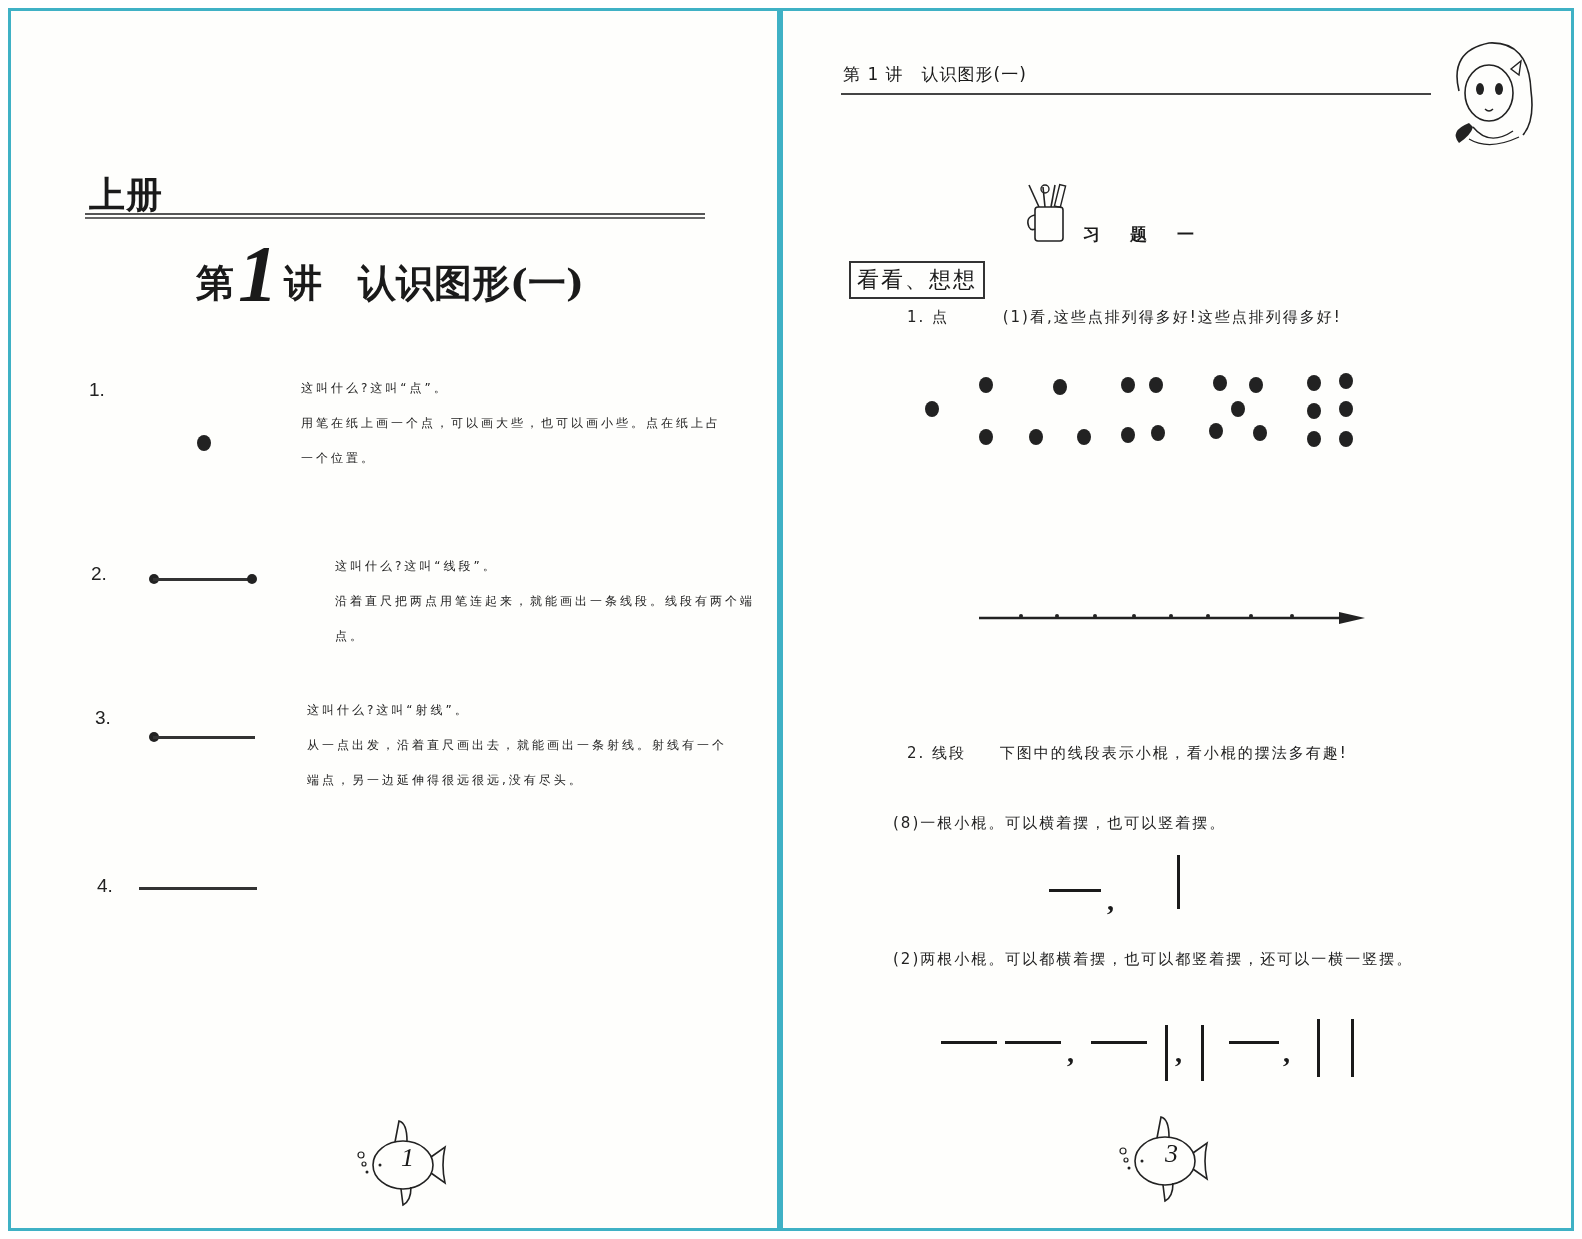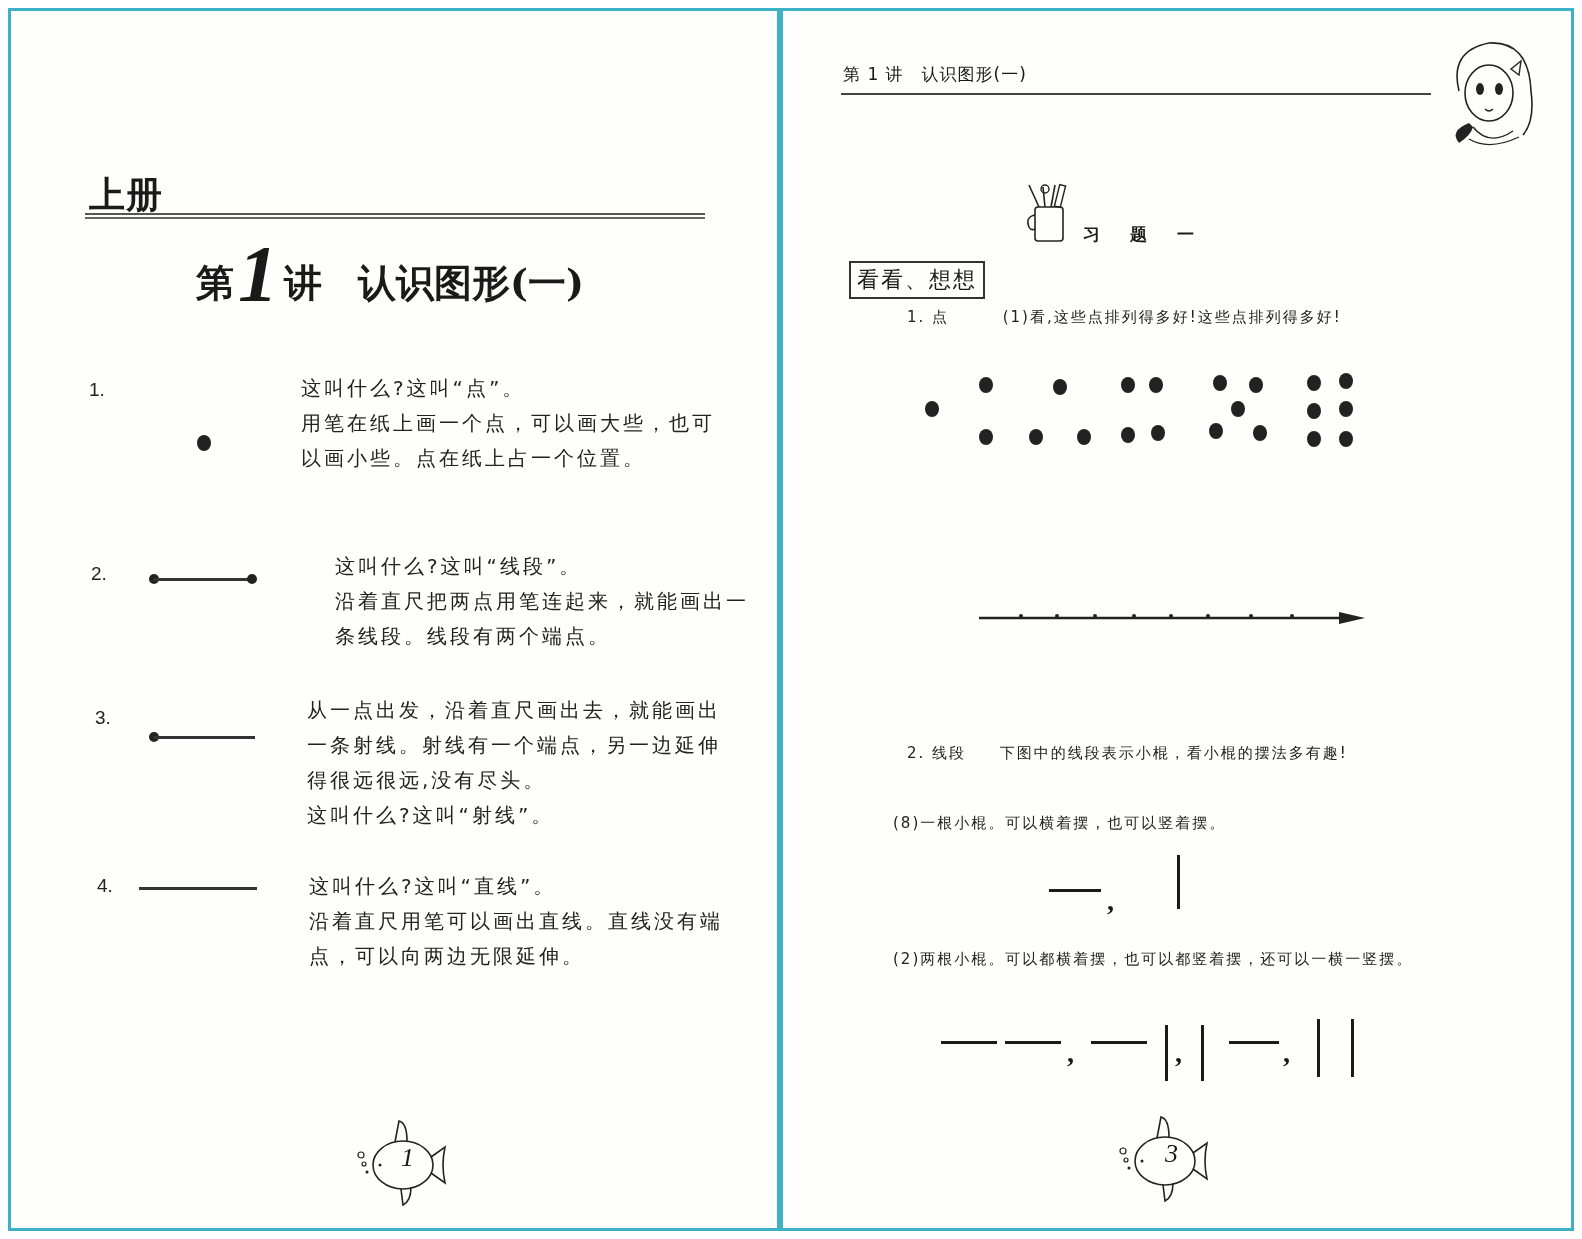--- a/index.html
+++ b/index.html
@@ -13,21 +13,21 @@
   .abs { position: absolute; }
 
   
   .vol-title { left: 78px; top: 160px; font-size: 36px; font-weight: bold; letter-spacing: 1px; font-family: "DejaVu Serif", serif; }
   .vol-rule { left: 74px; top: 202px; width: 620px; height: 6px; border-top: 2px solid #555; border-bottom: 2px solid #666; }
   .lesson-title { left: 185px; top: 228px; font-size: 38px; font-weight: bold; display: flex; align-items: flex-end; white-space: nowrap; }
   .lesson-title .big-num { font-size: 80px; font-style: italic; font-family: "Liberation Serif", serif; line-height: 70px; margin: 0 6px 0 4px; }
   .lesson-title .title-gap { width: 36px; display: inline-block; }
 
   .item-num { font-family: "Liberation Sans", sans-serif; font-size: 19px; color: #222; }
-  .item-text { font-size: 20px; line-height: 35px; letter-spacing: 3px; color: #222; width: 420px; font-family: "DejaVu Sans", sans-serif; }
+  .item-text { font-size: 12px; line-height: 35px; letter-spacing: 3px; color: #222; width: 420px; font-family: "DejaVu Sans", sans-serif; }
 
   .fig-dot { width: 14px; height: 16px; border-radius: 50%; background: #222; }
   .fig-line { height: 3px; background: #333; }
   .fig-endpoint { width: 10px; height: 10px; border-radius: 50%; background: #222; }
 
   .fish { width: 100px; height: 100px; }
   .page-num { font-family: "Liberation Serif", serif; font-style: italic; font-size: 26px; }
 
   
   .running-head { left: 60px; top: 52px; font-size: 17px; font-family: "DejaVu Sans", sans-serif; letter-spacing: 1px; }
@@ -73,30 +73,26 @@
     <div>这叫什么?这叫“线段”。</div>
     <div>沿着直尺把两点用笔连起来，就能画出一条线段。线段有两个端点。</div>
   </div>
 
   <div class="abs item-num" style="left:84px; top:696px;">3.</div>
   <div class="abs" style="left:138px; top:720px; width:110px; height:12px;">
     <div class="abs fig-endpoint" style="left:0; top:1px;"></div>
     <div class="abs fig-line" style="left:4px; top:5px; width:102px;"></div>
   </div>
   <div class="abs item-text" style="left:296px; top:682px;">
+    <div>这叫什么?这叫“射线”。</div>
     <div>从一点出发，沿着直尺画出去，就能画出一条射线。射线有一个端点，另一边延伸得很远很远,没有尽头。</div>
-    <div>这叫什么?这叫“射线”。</div>
   </div>
 
   <div class="abs item-num" style="left:86px; top:864px;">4.</div>
   <div class="abs fig-line" style="left:128px; top:876px; width:118px;"></div>
-  <div class="abs item-text" style="left:298px; top:858px;">
-    <div>这叫什么?这叫“直线”。</div>
-    <div>沿着直尺用笔可以画出直线。直线没有端点，可以向两边无限延伸。</div>
-  </div>
 
   <div class="abs" style="left:340px; top:1098px;">
     <svg class="fish" viewBox="0 0 100 100">
       <ellipse cx="52" cy="56" rx="30" ry="24" fill="none" stroke="#222" stroke-width="1.6"></ellipse>
       <path d="M44 33 L48 12 Q56 14 56 32" fill="none" stroke="#222" stroke-width="1.6"></path>
       <path d="M50 80 L52 96 Q60 92 60 78" fill="none" stroke="#222" stroke-width="1.6"></path>
       <path d="M80 48 L94 38 Q90 56 94 74 L80 64" fill="none" stroke="#222" stroke-width="1.6"></path>
       <circle cx="10" cy="46" r="3" fill="none" stroke="#222" stroke-width="1.2"></circle>
       <circle cx="13" cy="55" r="2" fill="none" stroke="#222" stroke-width="1.2"></circle>
       <circle cx="16" cy="63" r="1.5" fill="#222"></circle>

